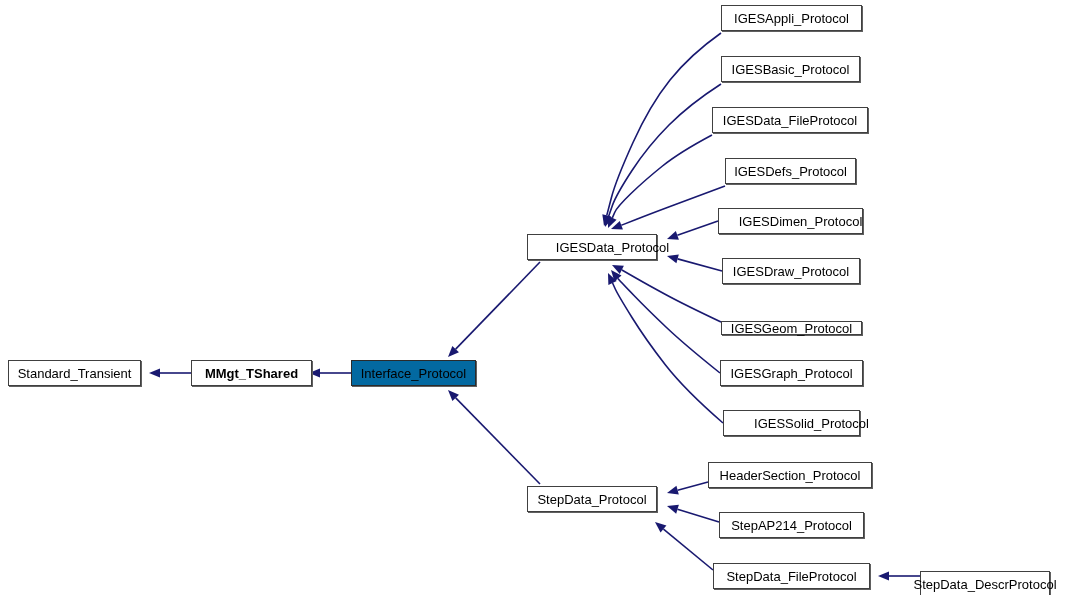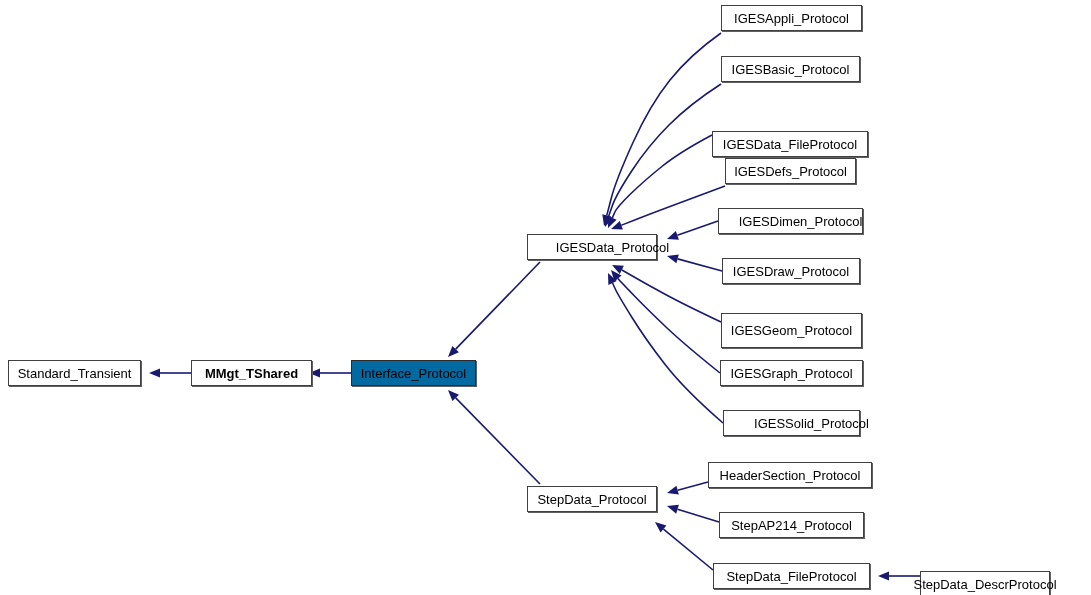--- a/index.html
+++ b/index.html
@@ -138,33 +138,33 @@
       </div>
       <div class="node" style="left: 527px; top: 486px; width: 130px; height: 26px;">
         <span class="node-label">StepData_Protocol</span>
       </div>
       <div class="node" style="left: 721px; top: 5px; width: 141px; height: 26px;">
         <span class="node-label">IGESAppli_Protocol</span>
       </div>
       <div class="node" style="left: 721px; top: 56px; width: 139px; height: 26px;">
         <span class="node-label">IGESBasic_Protocol</span>
       </div>
-      <div class="node" style="left: 712px; top: 107px; width: 156px; height: 26px; margin-top: 24px;">
+      <div class="node" style="left: 712px; top: 107px; width: 156px; height: 26px;">
         <span class="node-label">IGESData_FileProtocol</span>
       </div>
       <div class="node" style="left: 725px; top: 158px; width: 131px; height: 26px;">
         <span class="node-label">IGESDefs_Protocol</span>
       </div>
       <div class="node" style="left: 718px; top: 208px; width: 145px; height: 26px; padding-left: 20px;">
         <span class="node-label">IGESDimen_Protocol</span>
       </div>
       <div class="node" style="left: 722px; top: 258px; width: 138px; height: 26px;">
         <span class="node-label">IGESDraw_Protocol</span>
       </div>
-      <div class="node" style="left: 721px; top: 313px; width: 141px; height: 35px;">
+      <div class="node" style="left: 721px; top: 321px; width: 141px; height: 14px;">
         <span class="node-label">IGESGeom_Protocol</span>
       </div>
       <div class="node" style="left: 720px; top: 360px; width: 143px; height: 26px;">
         <span class="node-label">IGESGraph_Protocol</span>
       </div>
       <div class="node" style="left: 723px; top: 410px; width: 137px; height: 26px; padding-left: 40px;">
         <span class="node-label">IGESSolid_Protocol</span>
       </div>
       <div class="node" style="left: 708px; top: 462px; width: 164px; height: 26px;">
         <span class="node-label">HeaderSection_Protocol</span>

